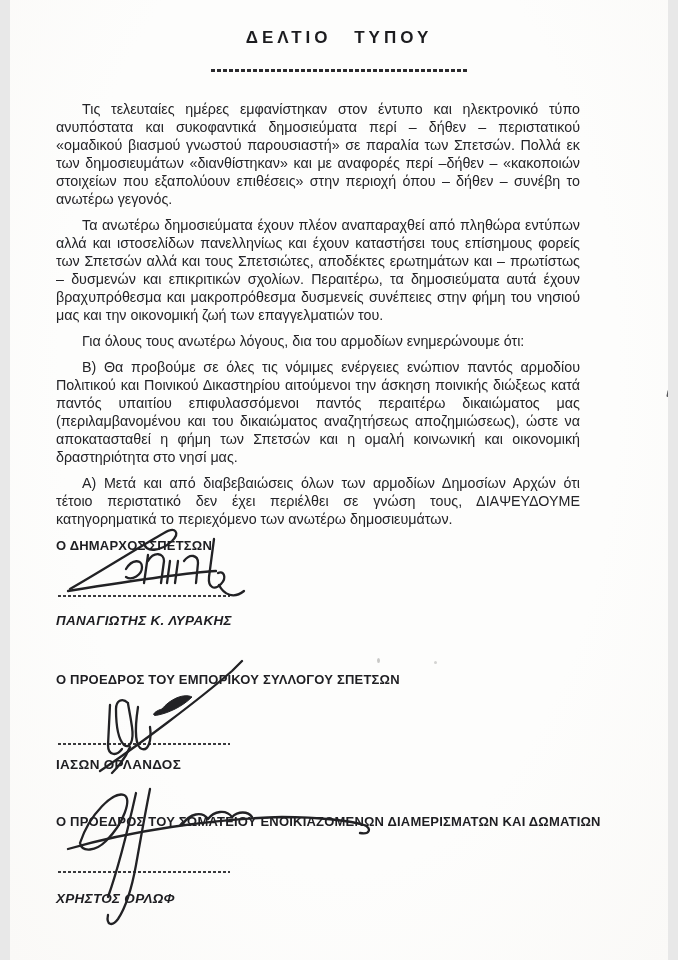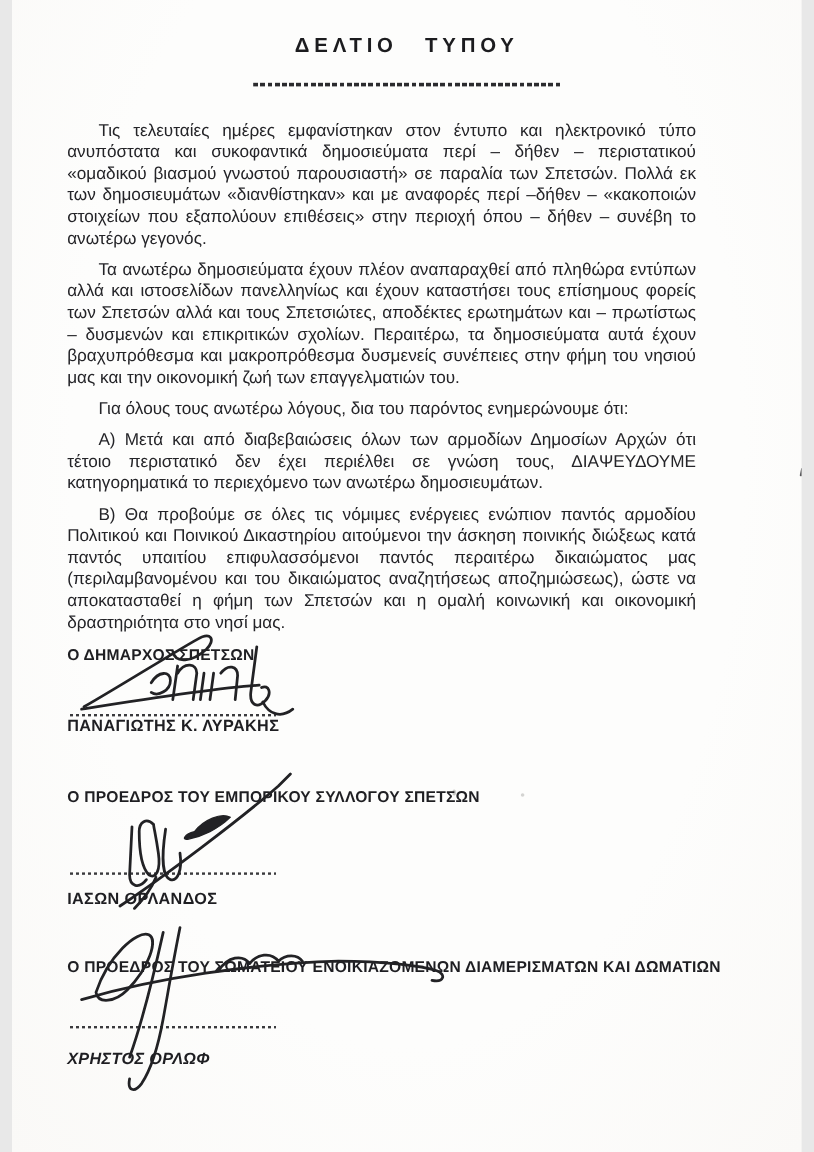--- a/index.html
+++ b/index.html
@@ -66,21 +66,21 @@
   .sig-svg-1{left:8px;top:-42px;width:212px;height:92px;}
   .sig-svg-2{left:14px;top:-38px;width:200px;height:128px;}
   .sig-svg-3{left:2px;top:-44px;width:320px;height:164px;}
   .sig-name{
     font-size:13.5px;
     font-weight:bold;
     letter-spacing:0.3px;
     color:#1e1e22;
     position:relative;z-index:2;
   }
-  .name-1{}
+  .name-1{margin-top:16px;font-style:italic;}
   .name-2{margin-top:12px;}
   .name-3{margin-top:18px;font-style:italic;}
   .speck{position:absolute;border-radius:50%;}
   .speck-dot{left:659px;top:373px;width:4px;height:4px;background:#4a4a4c;}
   .speck-comma{left:657px;top:390px;width:2px;height:7px;background:#59595c;border-radius:2px;transform:rotate(12deg);}
   .speck-faint-1{left:367px;top:658px;width:3px;height:5px;background:#c9c9c7;}
   .speck-faint-2{left:424px;top:661px;width:3px;height:3px;background:#d4d4d2;}
   svg path{fill:none;stroke:#222225;stroke-width:2.3;stroke-linecap:round;stroke-linejoin:round;}
   svg path.fillink{fill:#222225;stroke-width:1;}
 </style>
@@ -88,23 +88,23 @@
 <body>
 
 <div class="page">
 
   <h1 class="doc-title">ΔΕΛΤΙΟ ΤΥΠΟΥ</h1>
   <div class="title-separator"></div>
 
   <div class="body-text">
     <p class="first">Τις τελευταίες ημέρες εμφανίστηκαν στον έντυπο και ηλεκτρονικό τύπο ανυπόστατα και συκοφαντικά δημοσιεύματα περί – δήθεν – περιστατικού «ομαδικού βιασμού γνωστού παρουσιαστή» σε παραλία των Σπετσών. Πολλά εκ των δημοσιευμάτων «διανθίστηκαν» και με αναφορές περί –δήθεν – «κακοποιών στοιχείων που εξαπολύουν επιθέσεις» στην περιοχή όπου – δήθεν – συνέβη το ανωτέρω γεγονός.</p>
     <p>Τα ανωτέρω δημοσιεύματα έχουν πλέον αναπαραχθεί από πληθώρα εντύπων αλλά και ιστοσελίδων πανελληνίως και έχουν καταστήσει τους επίσημους φορείς των Σπετσών αλλά και τους Σπετσιώτες, αποδέκτες ερωτημάτων και – πρωτίστως – δυσμενών και επικριτικών σχολίων. Περαιτέρω, τα δημοσιεύματα αυτά έχουν βραχυπρόθεσμα και μακροπρόθεσμα δυσμενείς συνέπειες στην φήμη του νησιού μας και την οικονομική ζωή των επαγγελματιών του.</p>
-    <p>Για όλους τους ανωτέρω λόγους, δια του παρόντος ενημερώνουμε ότι:</p>
+    <p>Για όλους τους ανωτέρω λόγους, δια του αρμοδίων ενημερώνουμε ότι:</p>
+    <p>Β) Θα προβούμε σε όλες τις νόμιμες ενέργειες ενώπιον παντός αρμοδίου Πολιτικού και Ποινικού Δικαστηρίου αιτούμενοι την άσκηση ποινικής διώξεως κατά παντός υπαιτίου επιφυλασσόμενοι παντός περαιτέρω δικαιώματος μας (περιλαμβανομένου και του δικαιώματος αναζητήσεως αποζημιώσεως), ώστε να αποκατασταθεί η φήμη των Σπετσών και η ομαλή κοινωνική και οικονομική δραστηριότητα στο νησί μας.</p>
     <p>Α) Μετά και από διαβεβαιώσεις όλων των αρμοδίων Δημοσίων Αρχών ότι τέτοιο περιστατικό δεν έχει περιέλθει σε γνώση τους, ΔΙΑΨΕΥΔΟΥΜΕ κατηγορηματικά το περιεχόμενο των ανωτέρω δημοσιευμάτων.</p>
-    <p>Β) Θα προβούμε σε όλες τις νόμιμες ενέργειες ενώπιον παντός αρμοδίου Πολιτικού και Ποινικού Δικαστηρίου αιτούμενοι την άσκηση ποινικής διώξεως κατά παντός υπαιτίου επιφυλασσόμενοι παντός περαιτέρω δικαιώματος μας (περιλαμβανομένου και του δικαιώματος αναζητήσεως αποζημιώσεως), ώστε να αποκατασταθεί η φήμη των Σπετσών και η ομαλή κοινωνική και οικονομική δραστηριότητα στο νησί μας.</p>
   </div>
 
   <div class="sig-section">
     <div class="sig-role role-1">Ο ΔΗΜΑΡΧΟΣ ΣΠΕΤΣΩΝ</div>
     <div class="sig-area sig-area-1">
       <svg class="sig-svg sig-svg-1" viewBox="0 0 212 92">
         <path d="M6 78 C34 62 82 32 100 22 C112 15 116 22 108 30 C96 41 82 42 80 32"></path>
         <path d="M62 58 C68 48 78 48 78 56 C78 64 68 70 62 66"></path>
         <path d="M84 44 L80 72 M84 50 C90 40 100 42 100 50 L97 72 M106 50 L103 72 M114 50 L111 72 M120 50 C126 42 134 44 134 52 L132 72"></path>
         <path d="M4 80 C54 72 116 62 152 60"></path>

